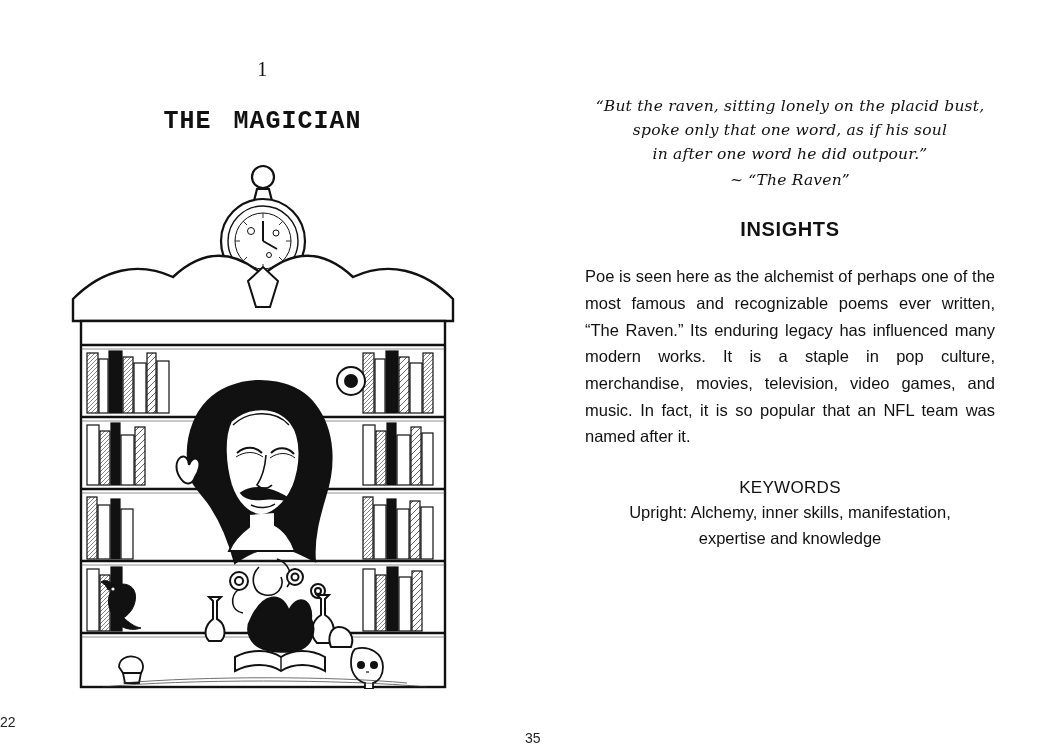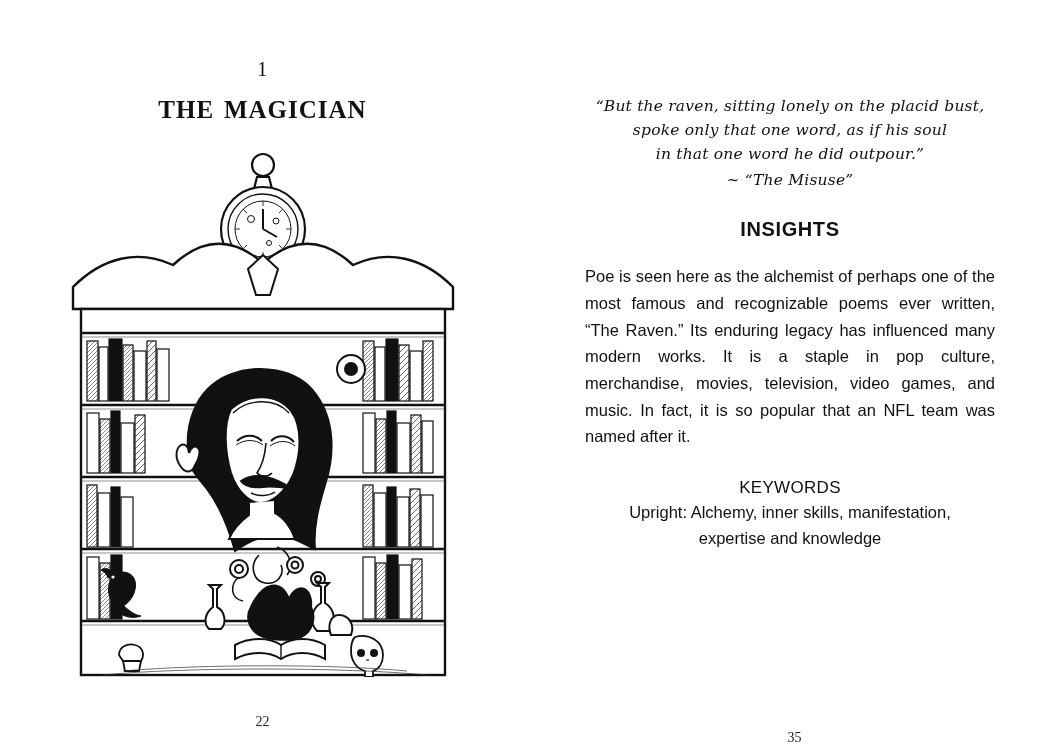--- a/index.html
+++ b/index.html
@@ -38,48 +38,47 @@
   
   .card-number {
     text-align: center;
     font-family: "Liberation Serif", serif;
     font-size: 20px;
     letter-spacing: 0.5px;
     margin: 18px 0 6px 0;
   }
   .card-title {
     text-align: center;
-    font-family: Liberation Serif, serif;
+    font-family: Liberation Mono, monospace;
     font-size: 35px;
     font-weight: bold;
     letter-spacing: 1px;
-    margin: 6px 0 10px 0;
+    margin: 18px 0 10px 0;
     font-variant: small-caps;
     text-transform: lowercase;
   }
   .card-title::first-letter { font-size: 1em; }
 
   .illustration {
     margin: 4px auto 0 auto;
     width: 400px;
     height: 540px;
     position: relative;
   }
   .illustration svg { display: block; }
 
   .folio {
     position: absolute;
     bottom: 20px;
     width: 100%;
     left: 0;
-    text-align: center;
-    font-family: Liberation Serif, serif;
+    text-align: left;
+    font-family: Liberation Sans, sans-serif;
     font-size: 14px;
     color: #222;
-    padding-left: 24px;
   }
   .page-left .folio { padding-right: 24px; box-sizing: border-box; }
   .page-right .folio { padding-right: 10px; box-sizing: border-box; }
 
   
   .epigraph {
     text-align: center;
     font-family: "DejaVu Serif", serif;
     font-style: italic;
     font-size: 15.5px;
@@ -320,22 +319,22 @@
     </div>
 
     <div class="folio">22</div>
   </div>
 
   <div class="page page-right">
 
     <div class="epigraph">
       <span>“But the raven, sitting lonely on the placid bust,</span><br>
       <span>spoke only that one word, as if his soul</span><br>
-      <span>in that one word he did outpour.”</span>
-      <span class="attrib">~ “The Misuse”</span>
+      <span>in after one word he did outpour.”</span>
+      <span class="attrib">~ “The Raven”</span>
     </div>
 
     <div class="section-heading">INSIGHTS</div>
 
     <p class="body-text">Poe is seen here as the alchemist of perhaps one of the most famous and recognizable poems ever written, “The Raven.” Its enduring legacy has influenced many modern works. It is a staple in pop culture, merchandise, movies, television, video games, and music. In fact, it is so popular that an NFL team was named after it.</p>
 
     <div class="keywords-heading">KEYWORDS</div>
 
     <div class="keyword-block">
       <span>Upright: Alchemy, inner skills, manifestation,</span><br>

